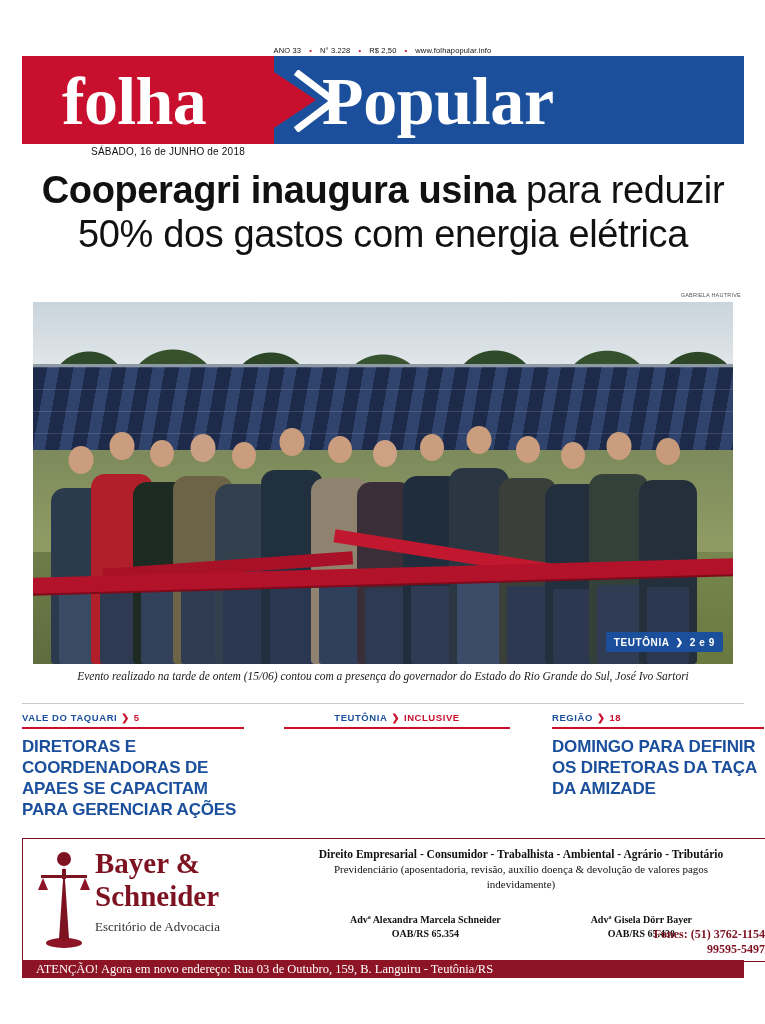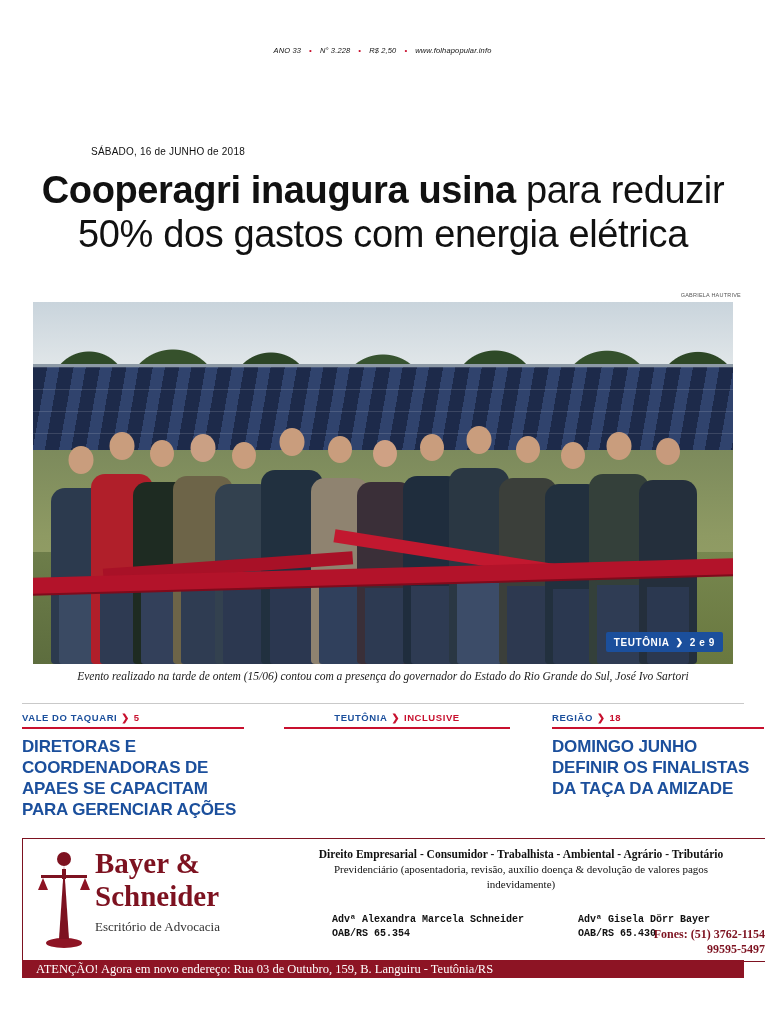--- a/index.html
+++ b/index.html
@@ -1,21 +1,21 @@
 <!DOCTYPE html>
 <html><head>
 <meta charset="utf-8">
 <style>
   html,body{margin:0;padding:0;background:#ffffff;}
   body{width:765px;height:1024px;font-family:"Liberation Sans",sans-serif;color:#1a1a1a;overflow:hidden;}
   .page{position:relative;width:765px;height:1024px;background:#fff;}
 
   
   .topmeta{position:absolute;left:0;top:46px;width:765px;text-align:center;font-size:7.5px;letter-spacing:.02em;color:#111;font-family:"Liberation Sans",sans-serif;}
-  .topmeta span{margin:0 4px;font-style:italic;}
+  .topmeta span{margin:0 4px;}
   .topmeta .dot{color:#c8102e;font-weight:bold;}
 
   
   .masthead{position:absolute;left:22px;top:56px;width:722px;height:88px;}
   .mast-red{position:absolute;left:0;top:0;width:292px;height:88px;background:#c8102e;}
   .mast-blue{position:absolute;left:252px;top:0;width:470px;height:88px;background:#1b4f9c;}
   .mast-wedge{position:absolute;left:228px;top:0;width:90px;height:88px;overflow:hidden;}
   .mast-wedge:after{content:"";position:absolute;left:0;top:0;width:0;height:0;border-top:44px solid transparent;border-bottom:44px solid transparent;border-left:66px solid #c8102e;}
   .mast-word-folha{position:absolute;left:40px;top:5px;font-family:"Liberation Serif",serif;font-weight:bold;font-size:68px;line-height:80px;color:#ffffff;letter-spacing:-0.01em;z-index:4;}
   .mast-word-popular{position:absolute;left:300px;top:5px;font-family:"Liberation Serif",serif;font-weight:bold;font-size:68px;line-height:80px;color:#ffffff;letter-spacing:-0.005em;z-index:4;}
@@ -80,34 +80,46 @@
   
   .ad{position:absolute;left:22px;top:838px;width:722px;height:122px;border:1px solid #7d1220;background:#fff;padding-left:28px;}
   .ad-left{position:absolute;left:0;top:0;width:276px;height:120px;}
   .ad-name{position:absolute;left:72px;top:8px;width:200px;font-family:"Liberation Serif",serif;font-weight:bold;font-size:29px;line-height:33px;color:#7d1220;}
   .ad-sub{position:absolute;left:72px;top:80px;width:200px;font-family:"Liberation Serif",serif;font-size:13px;color:#333;}
   .lady{position:absolute;left:12px;top:8px;width:58px;height:104px;}
   .ad-right{position:absolute;left:282px;top:8px;width:432px;}
   .ad-line{font-family:"Liberation Serif",serif;font-size:11px;line-height:15px;color:#111;text-align:center;}
   .ad-line.b{font-weight:bold;font-size:11.5px;}
   .ad-adv{position:absolute;top:66px;width:100%;display:flex;justify-content:space-around;}
-  .ad-adv div{font-family:Liberation Mono, monospace;font-size:10px;font-weight:bold;line-height:14px;color:#111;}
+  .ad-adv div{text-align:center;font-family:Liberation Serif, serif;font-size:10px;font-weight:bold;line-height:14px;color:#111;}
   .ad-phones{position:absolute;right:8px;bottom:4px;text-align:right;font-family:"Liberation Serif",serif;font-weight:bold;font-size:12px;line-height:15px;color:#7d1220;}
   .ad-strip{position:absolute;left:22px;top:960px;width:722px;height:18px;background:#8d1424;color:#fff;display:flex;align-items:center;}
   .ad-strip span{font-family:"Liberation Serif",serif;font-size:12.5px;padding-left:14px;}
 </style>
 </head>
 <body>
 
 <div class="page">
 
   <div class="topmeta">
     <span>ANO 33</span><span class="dot">•</span><span>N° 3.228</span><span class="dot">•</span><span>R$ 2,50</span><span class="dot">•</span><span>www.folhapopular.info</span>
   </div>
 
+  <div class="masthead">
+    <div class="mast-red"></div>
+    <div class="mast-blue"></div>
+    <div class="mast-wedge"></div>
+    <div class="mast-word-folha">folha</div>
+    <div class="mast-chevron">
+      <svg width="46" height="62" viewBox="0 0 46 62">
+          <path d="M2 2 L40 31 L2 60" fill="none" stroke="#ffffff" stroke-width="7"></path>
+        </svg>
+    </div>
+    <div class="mast-word-popular">Popular</div>
+  </div>
   <div class="mast-date">SÁBADO, 16 de JUNHO de 2018</div>
 
   <div class="headline">
     <div class="l1"><b>Cooperagri inaugura usina</b><span class="thin"> para reduzir</span></div>
     <div class="l2"><span class="thin">50% dos gastos com energia elétrica</span></div>
   </div>
 
   <div class="photo-credit">GABRIELA HAUTRIVE</div>
   <div class="photo">
     <div class="sky"></div>
@@ -217,21 +229,21 @@
         <span>TEUTÔNIA</span><span class="arrow">❯</span><span class="incl">INCLUSIVE</span>
       </div>
       <div class="kline"></div>
     </div>
 
     <div class="col c3">
       <div class="kicker">
         <span>REGIÃO</span><span class="arrow">❯</span><span class="num">18</span>
       </div>
       <div class="kline"></div>
-      <div class="teaser-title">DOMINGO JUNHO DEFINIR OS FINALISTAS DA TAÇA DA AMIZADE</div>
+      <div class="teaser-title">DOMINGO PARA DEFINIR OS DIRETORAS DA TAÇA DA AMIZADE</div>
     </div>
   </div>
 
   <div class="ad">
     <div class="ad-left">
       <div class="lady">
         <svg width="58" height="104" viewBox="0 0 58 104">
           <ellipse cx="29" cy="96" rx="18" ry="5" fill="#8d1424"></ellipse>
           <path d="M29 18 L24 92 L34 92 Z" fill="#7d1220"></path>
           <circle cx="29" cy="12" r="7" fill="#7d1220"></circle>

